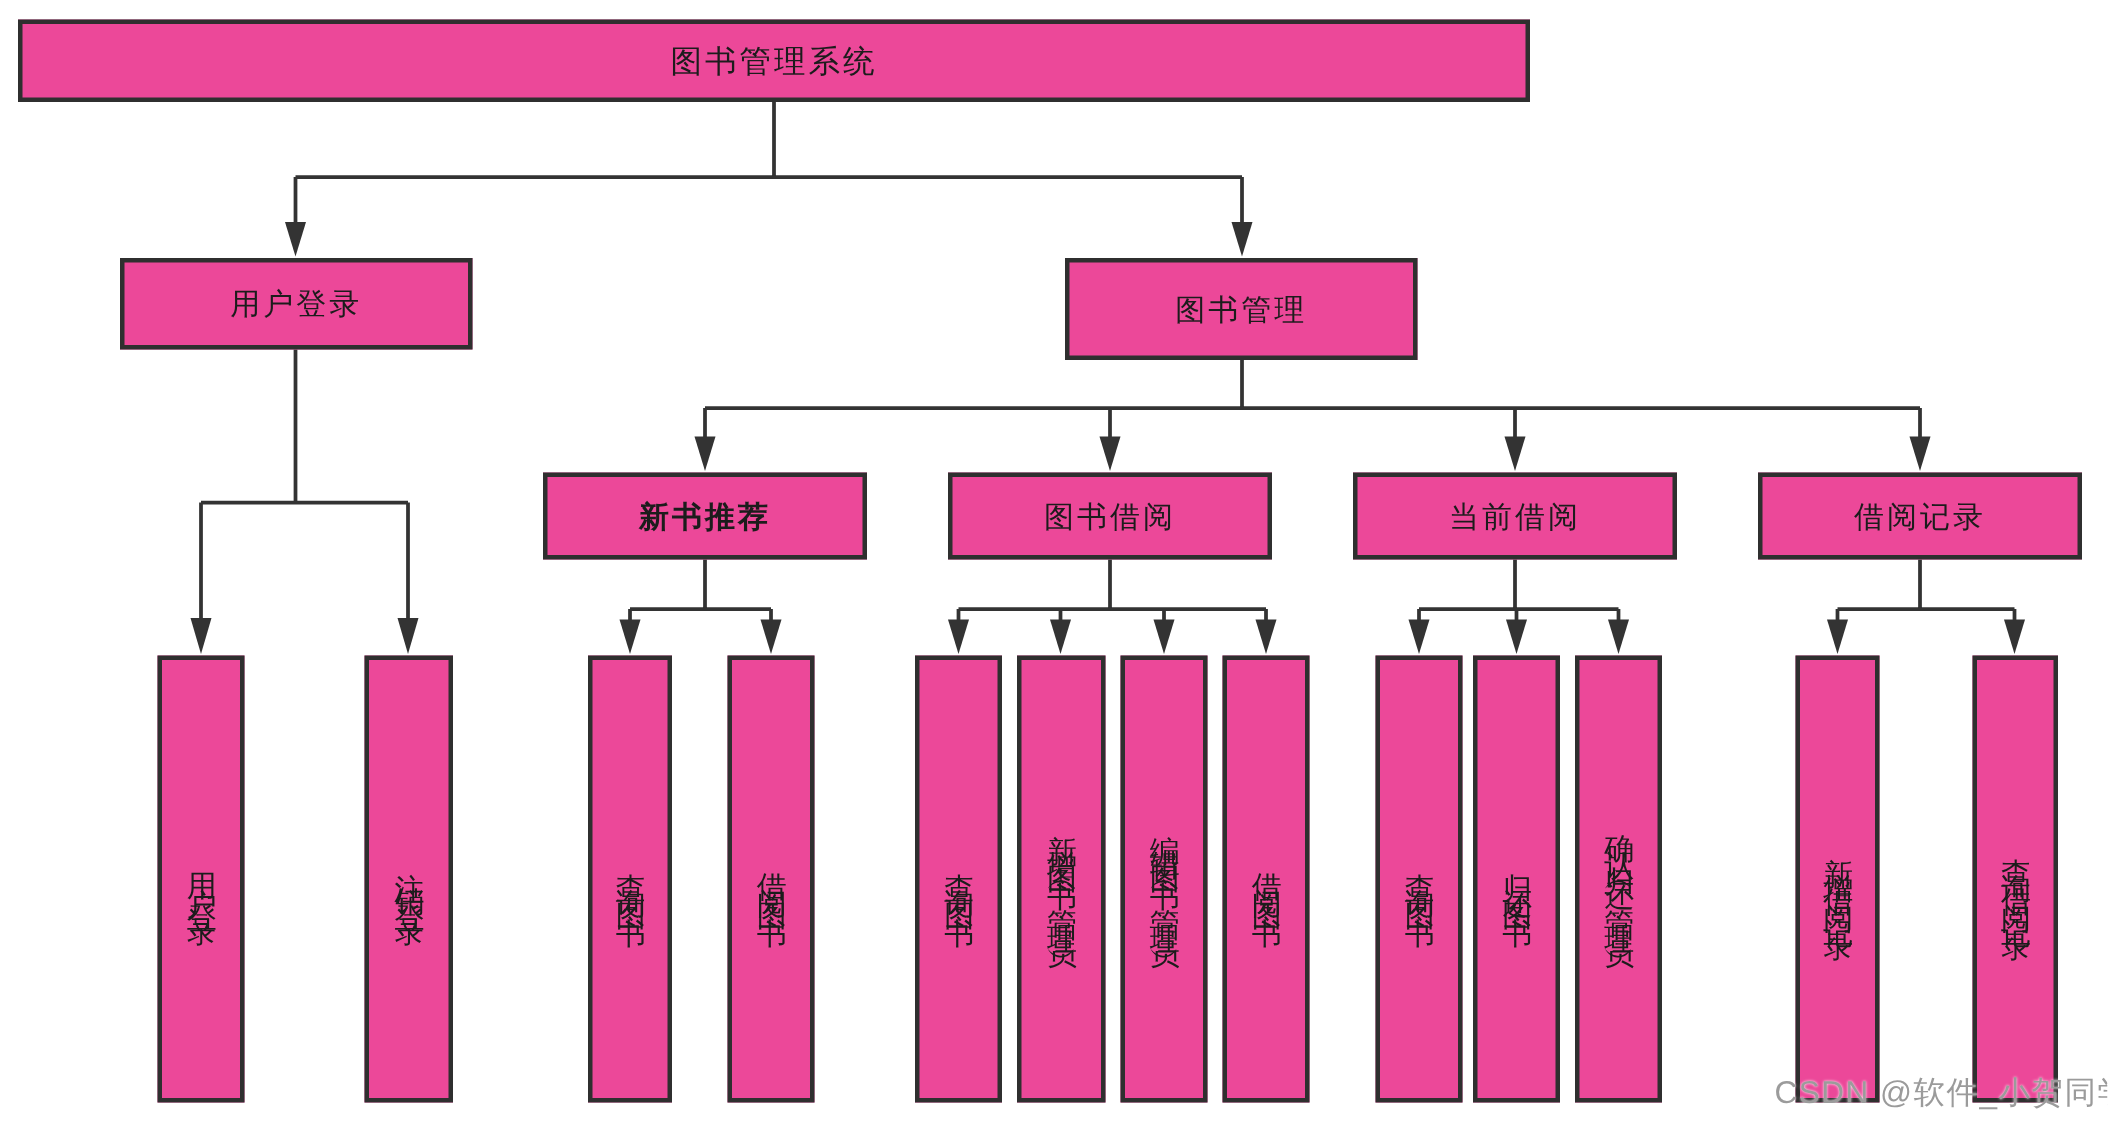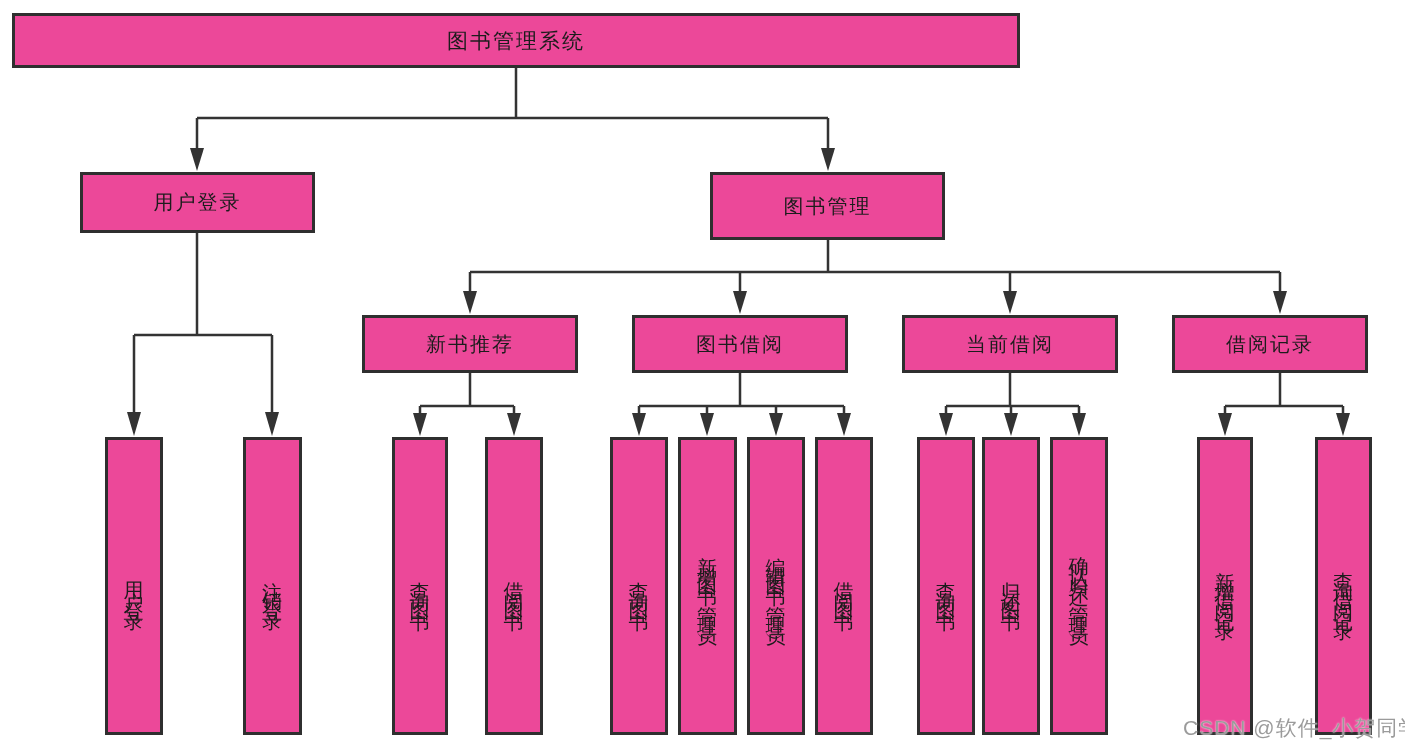--- a/index.html
+++ b/index.html
@@ -9,24 +9,24 @@
   }
   svg.connectors{position:absolute;left:0;top:0;width:1405px;height:747px;}
   .box{
     position:absolute;background:#ec4899;border:3px solid #2f2f2f;
     display:flex;align-items:center;justify-content:center;
     color:#1c1c1c;font-size:20px;box-sizing:border-box;white-space:nowrap;
   }
   .b-root{left:12px;top:13px;width:1008px;height:55px;font-size:21px;letter-spacing:2px;}
   .b-user{left:80px;top:172px;width:235px;height:61px;letter-spacing:2px;}
   .b-mgmt{left:710px;top:172px;width:235px;height:68px;letter-spacing:2px;}
-  .b-nb{left:362px;top:315px;width:216px;height:58px;letter-spacing:2px;}
+  .b-nb{left:362px;top:315px;width:216px;height:58px;letter-spacing:2px;font-weight:bold;}
   .b-bb{left:632px;top:315px;width:216px;height:58px;letter-spacing:2px;align-items:center;}
   .b-cb{left:902px;top:315px;width:216px;height:58px;letter-spacing:2px;}
-  .b-br{left:1172px;top:315px;width:196px;height:58px;letter-spacing:2px;font-family:Liberation Serif, serif;}
+  .b-br{left:1172px;top:315px;width:216px;height:58px;letter-spacing:2px;font-family:Liberation Serif, serif;}
   .leaf{top:437px;width:58px;height:298px;}
   .leaf .vtxt{
     writing-mode:vertical-rl;text-orientation:mixed;
     letter-spacing:10px;line-height:1;display:block;
   }
   .l-user{left:105px;}
   .l-logout{left:243px;width:59px;}
   .l-nb-q{left:392px;width:56px;}
   .l-nb-b{left:485px;}
   .l-bb-q{left:610px;}

